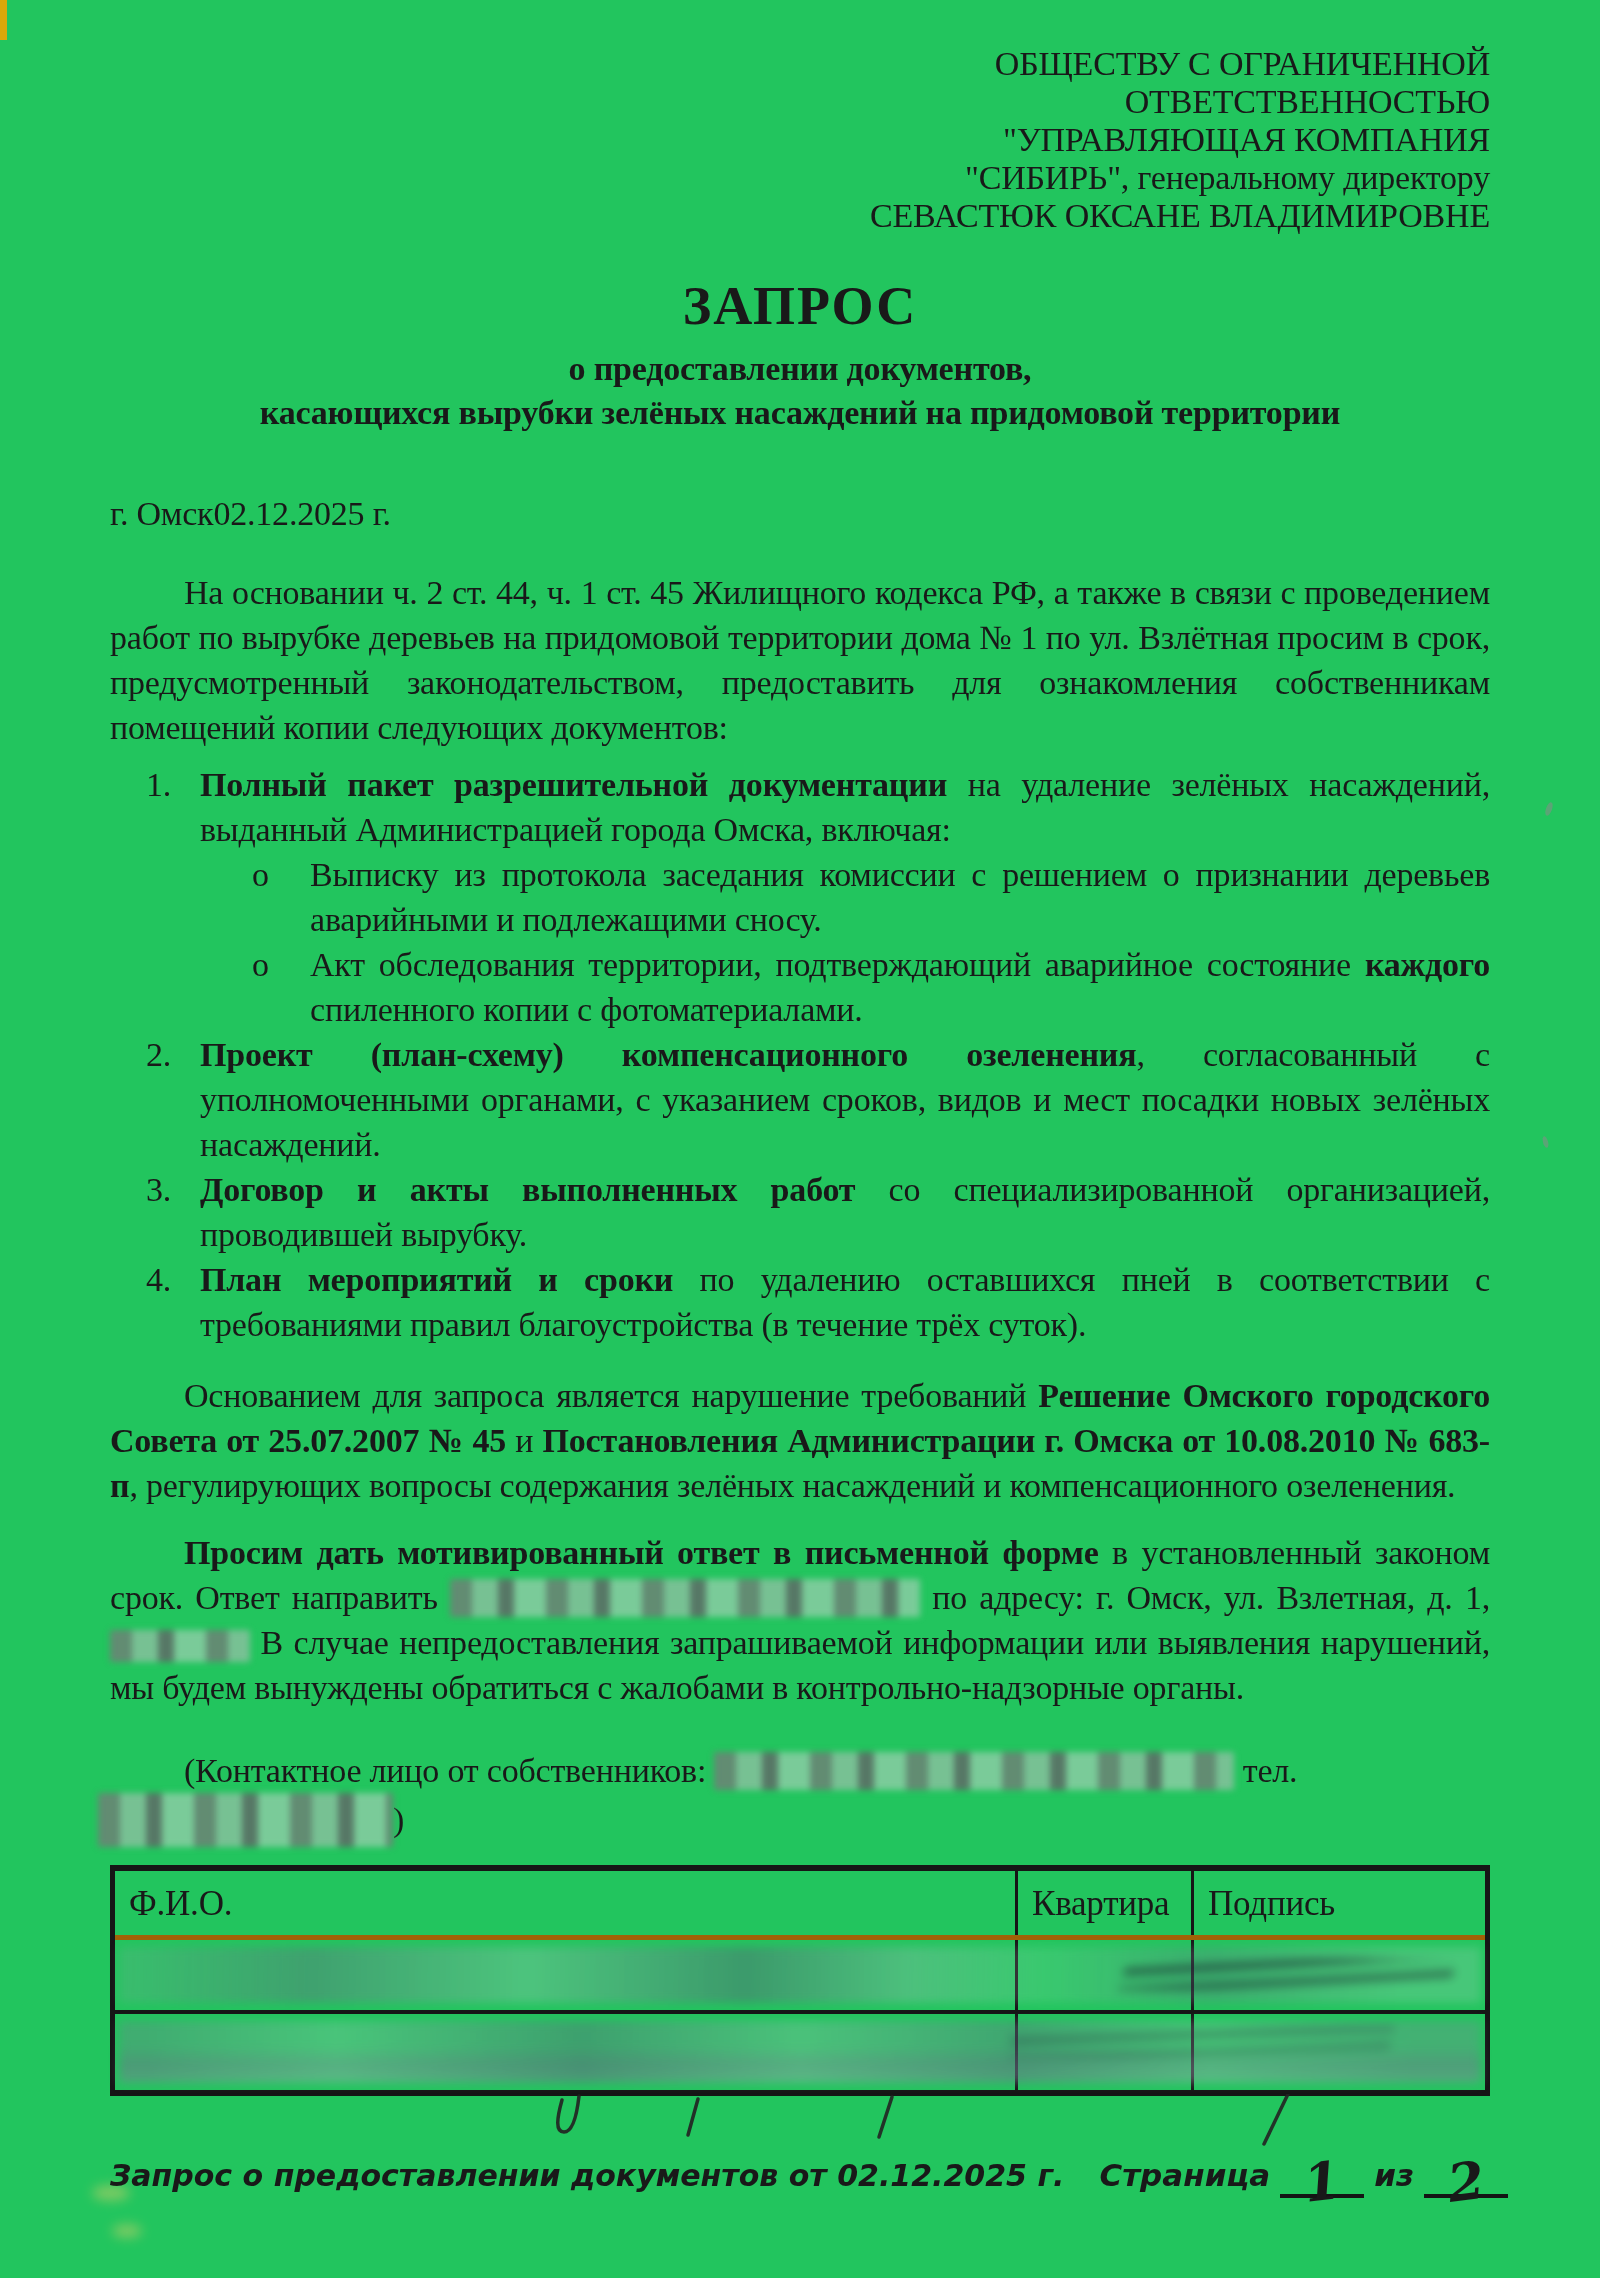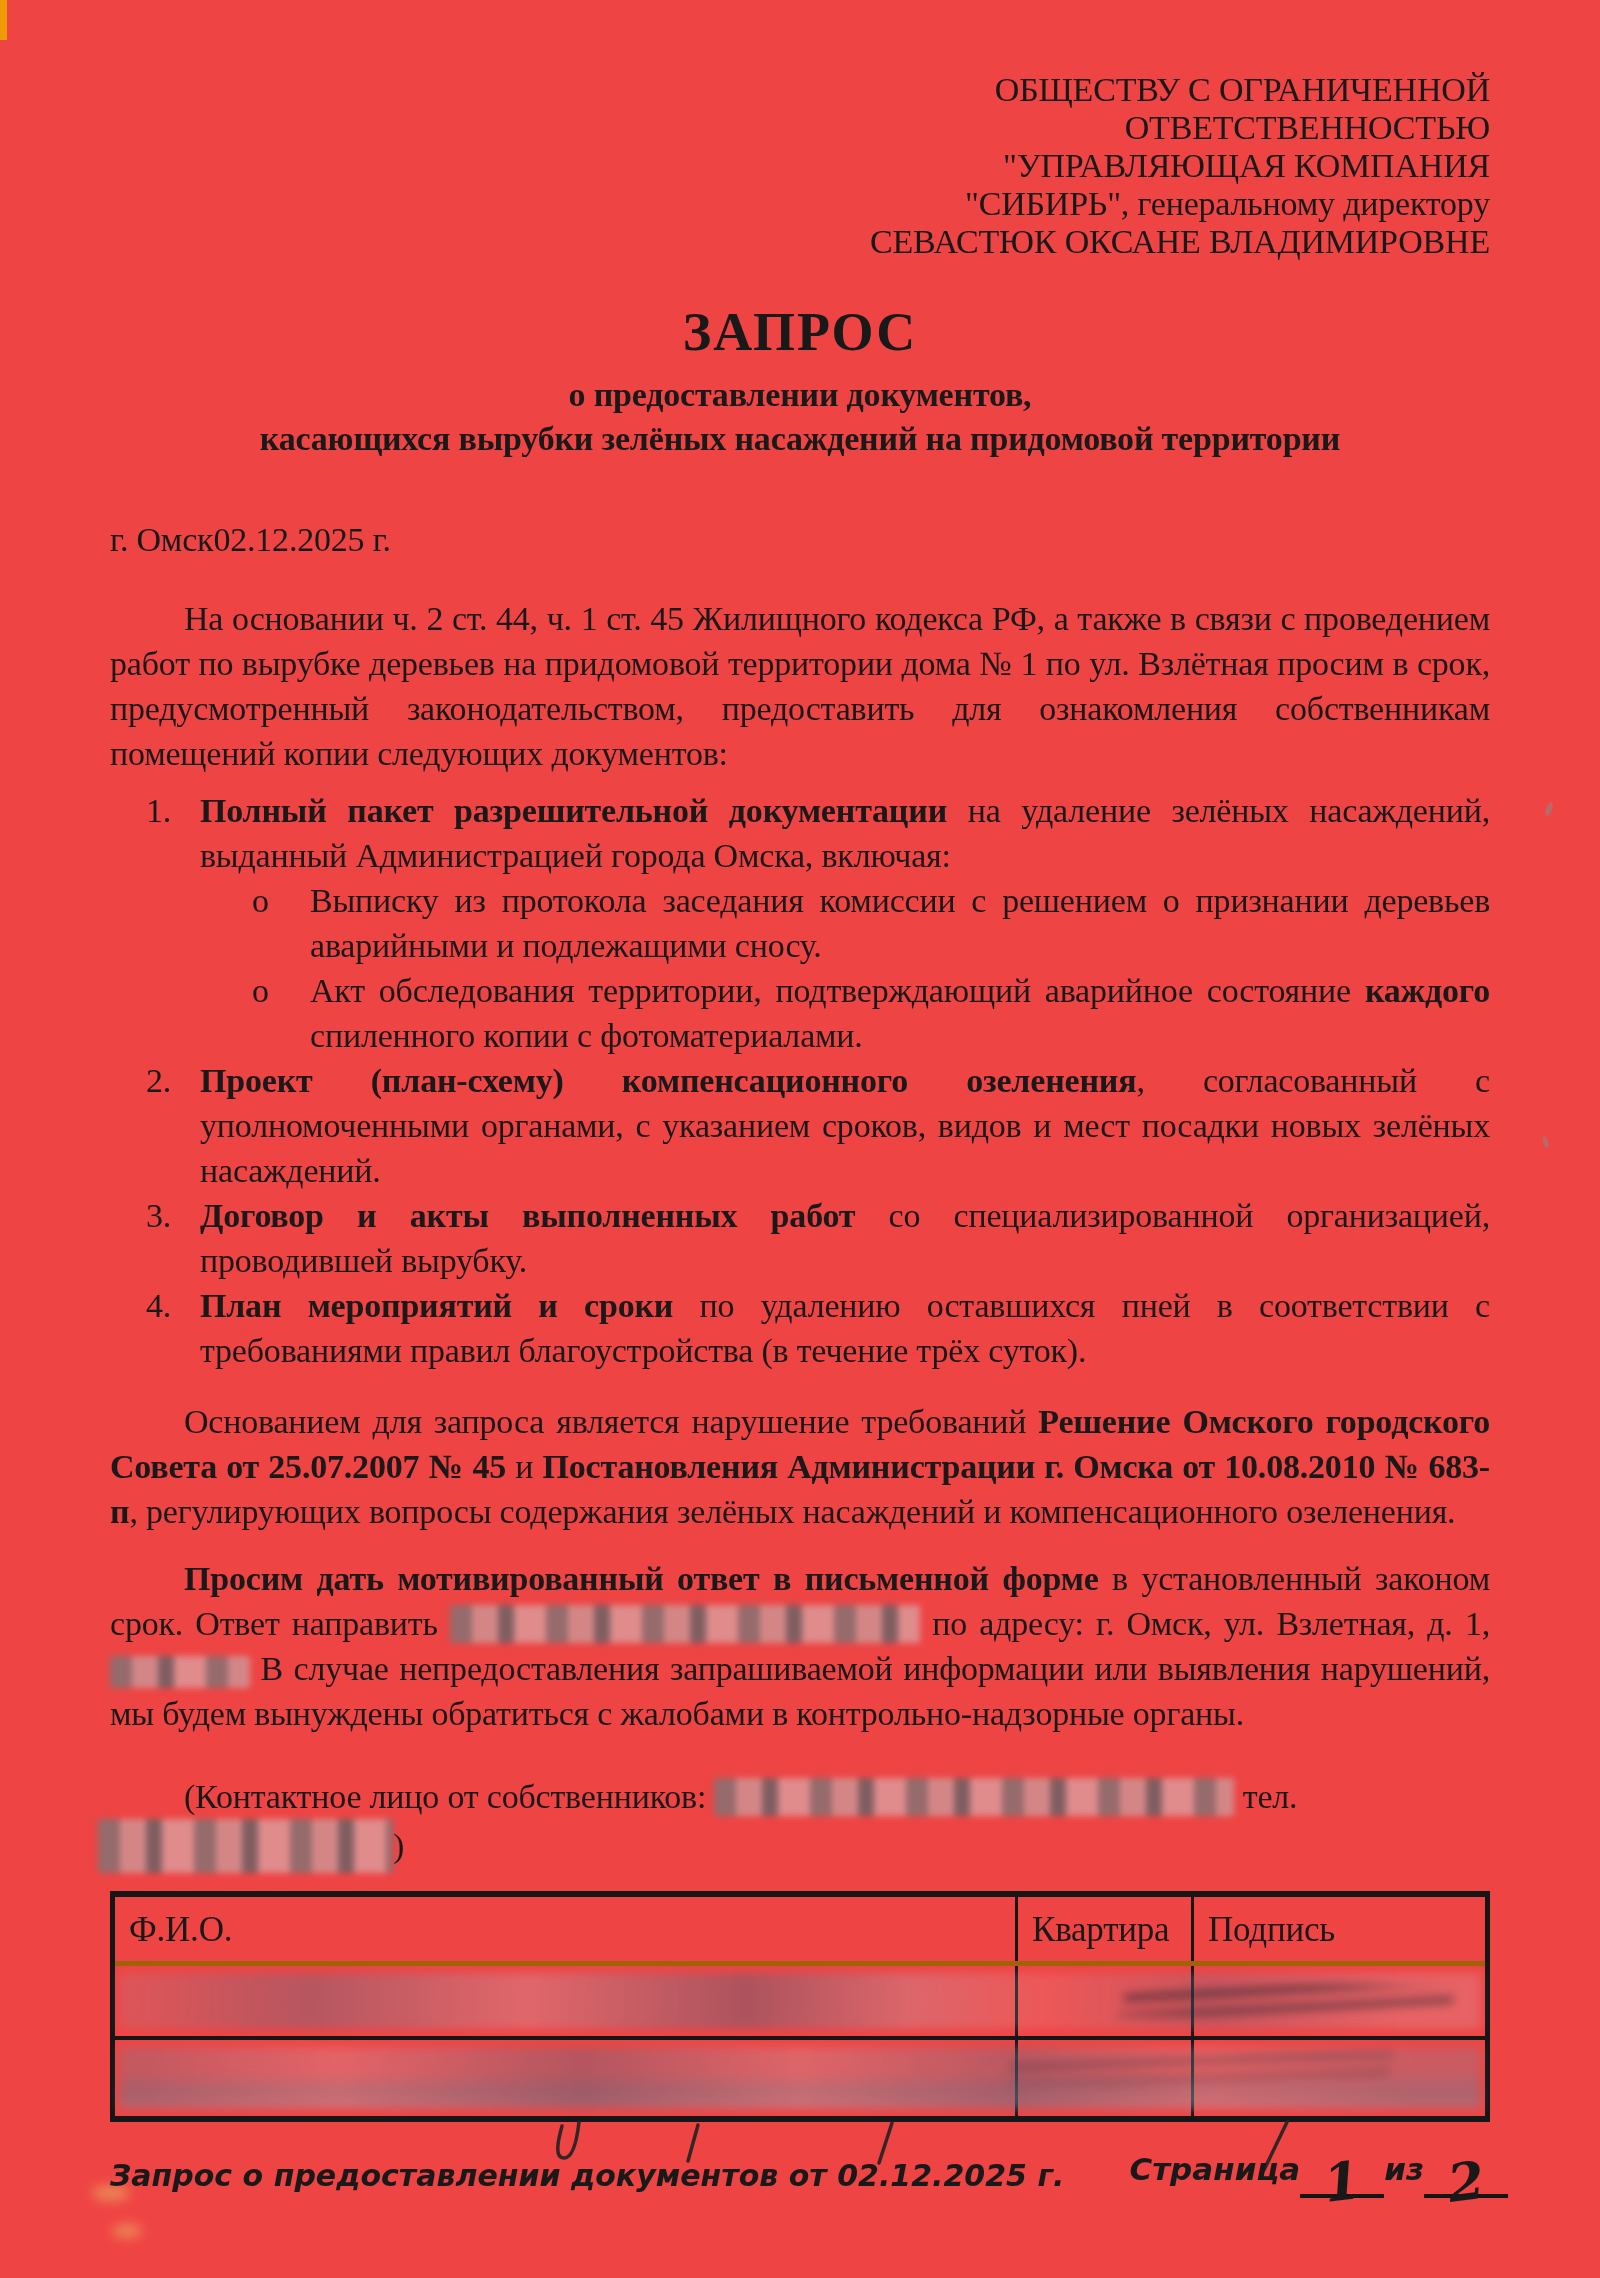--- a/index.html
+++ b/index.html
@@ -1,22 +1,22 @@
 <!DOCTYPE html>
 <html><head>
 <meta charset="utf-8">
 <style>
   html,body{margin:0;padding:0;background:#e9e9e9;}
   .page{
     position:relative;
     width:1600px;height:2278px;
     margin:0 auto;
-    background:#ef4444;
+    background:#22c55e;
     box-sizing:border-box;
-    padding:71px 110px 0 110px;
+    padding:45px 110px 0 110px;
     overflow:hidden;
     font-family:"Liberation Serif","DejaVu Serif",serif;
     color:#191919;
     font-size:34px;
     line-height:45px;
     letter-spacing:-0.2px;
   }
   
   .edge-orange{position:absolute;left:0;top:0;width:7px;height:40px;background:#f0a400;opacity:.9;}
   .speck{position:absolute;background:#8a8a8a;border-radius:50%;opacity:.55;}
@@ -104,21 +104,21 @@
   .marks{position:relative;height:52px;margin-top:-2px;}
   .marks svg{position:absolute;left:0;top:0;}
   
   .footer{
     position:absolute;left:110px;right:92px;bottom:80px;
     display:flex;justify-content:space-between;align-items:flex-end;
     font-family:"DejaVu Sans","Liberation Sans",sans-serif;
     font-style:italic;font-weight:bold;
     font-size:30px;letter-spacing:0;
   }
-  .f-right{display:flex;align-items:center;font-size:31px;}
+  .f-right{display:flex;align-items:flex-end;gap:10px;font-size:31px;}
   .hw-slot{display:inline-block;width:84px;border-bottom:4px solid #141414;text-align:center;height:54px;position:relative;}
   .hw{position:absolute;left:50%;bottom:-14px;transform:translateX(-50%) rotate(-7deg);
       font-family:"DejaVu Serif",serif;font-style:italic;font-weight:bold;font-size:52px;line-height:52px;}
 </style>
 </head>
 <body>
 
 <div class="page">
 
   <div class="edge-orange"></div>

